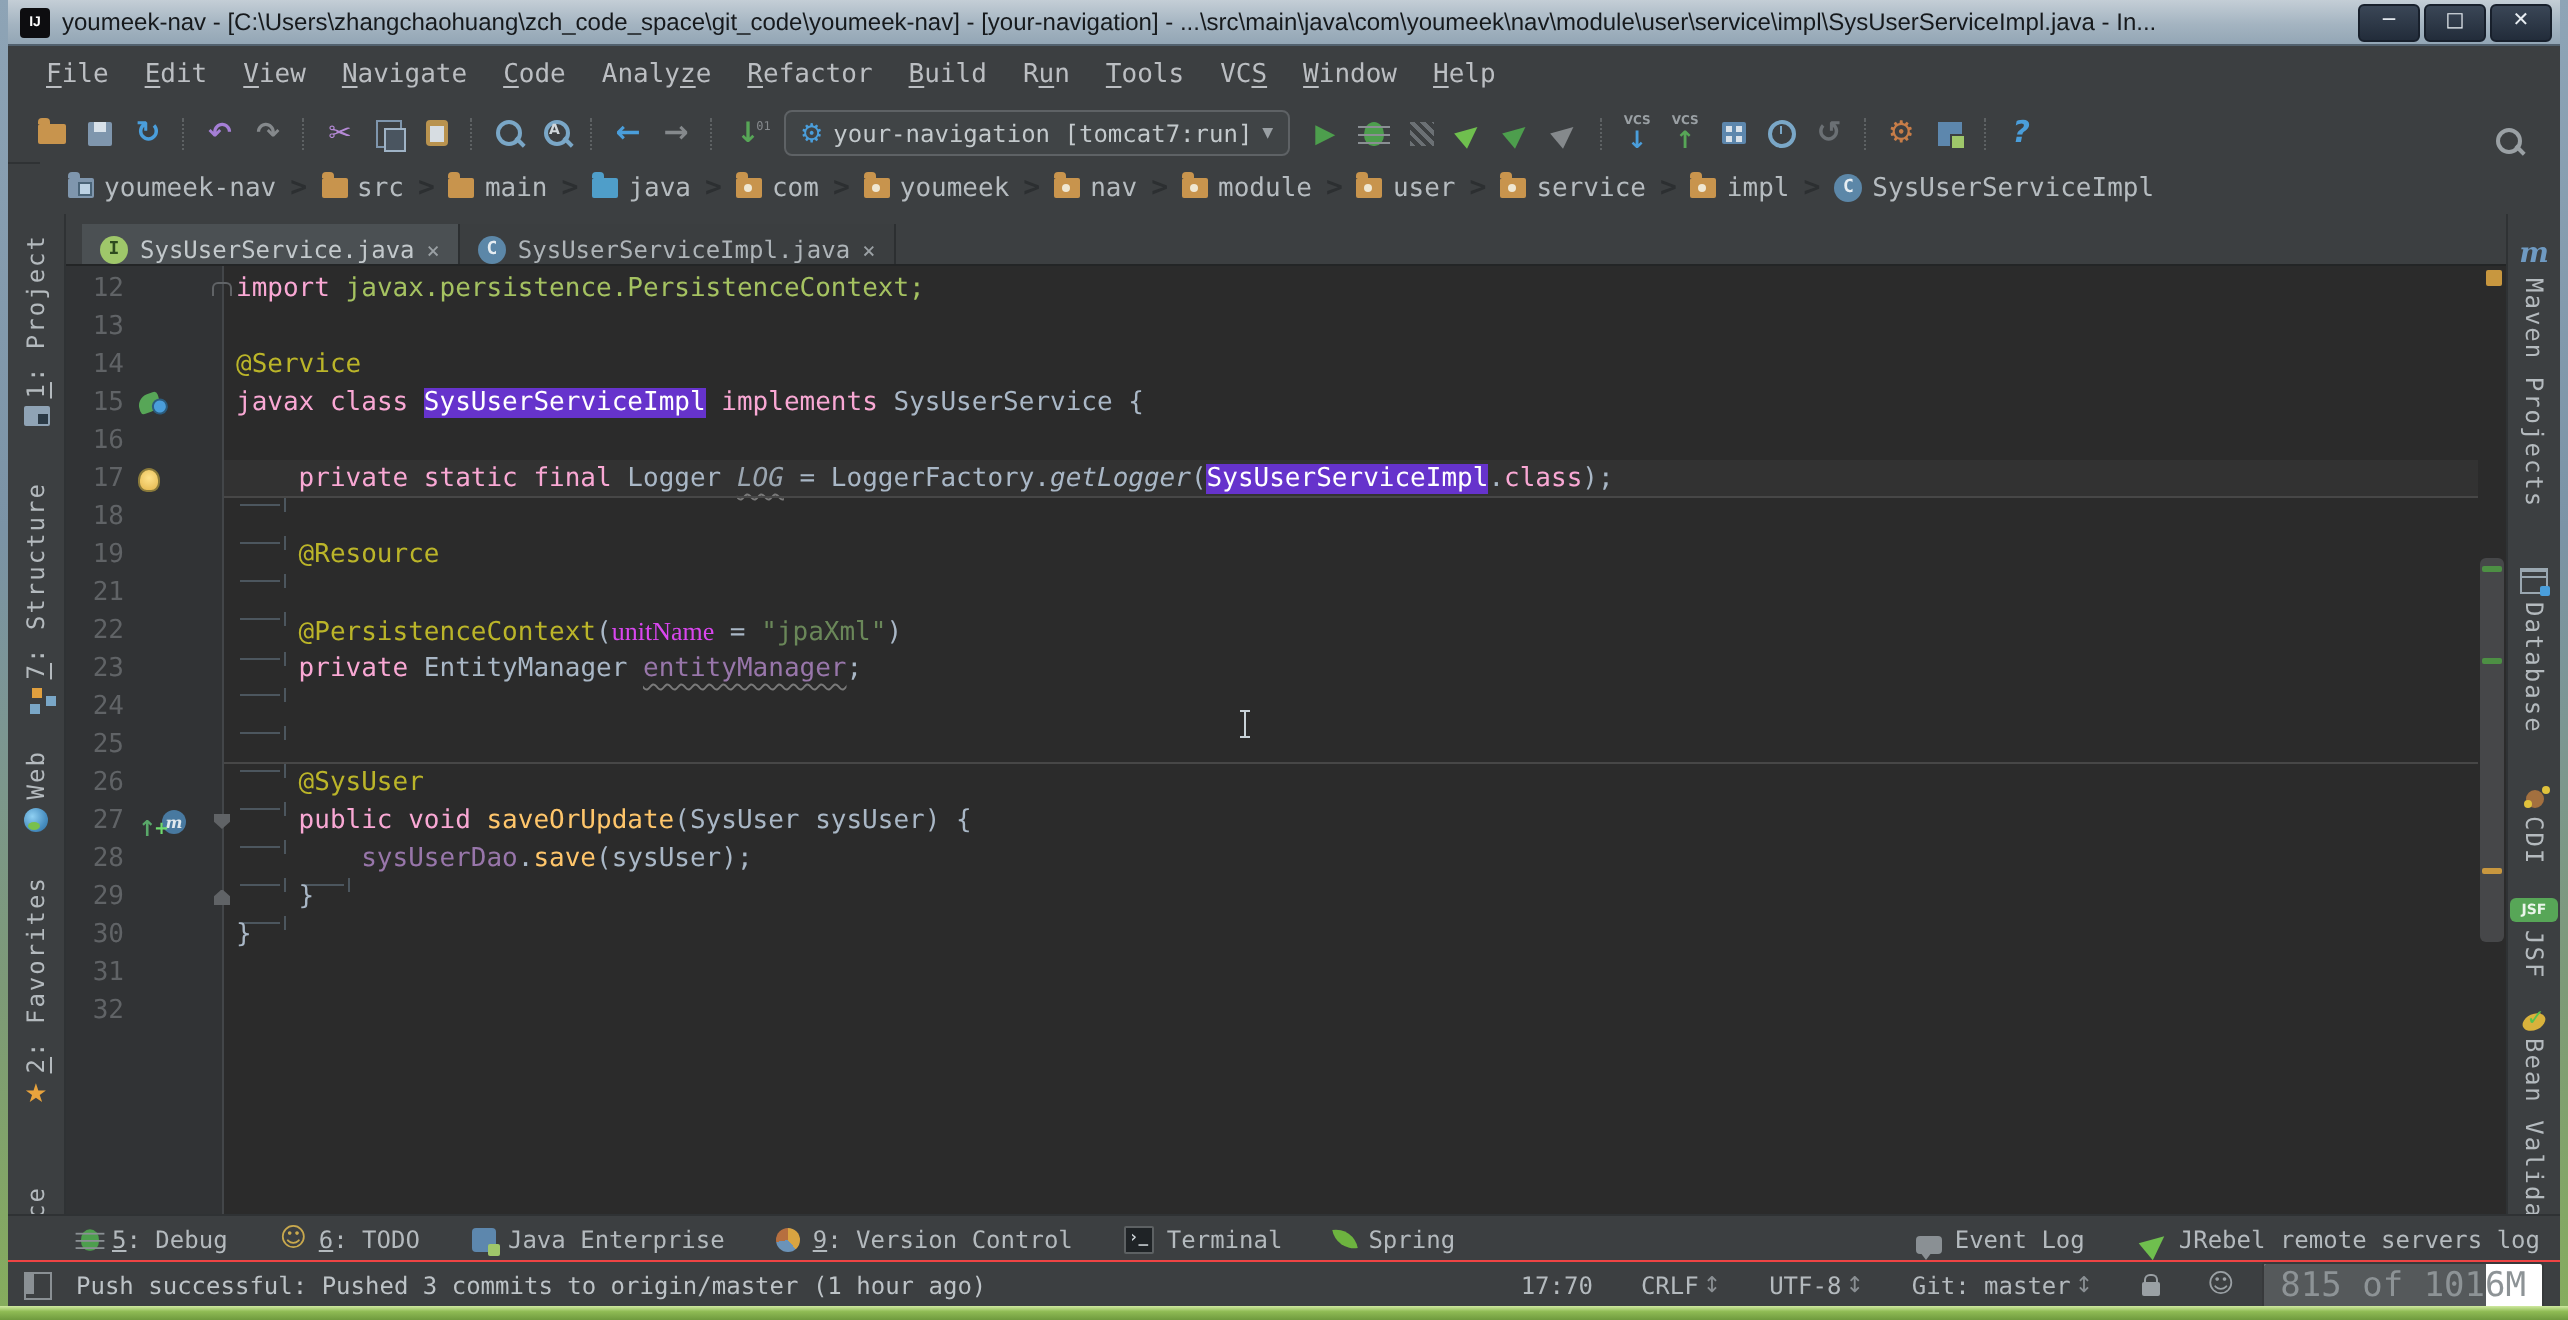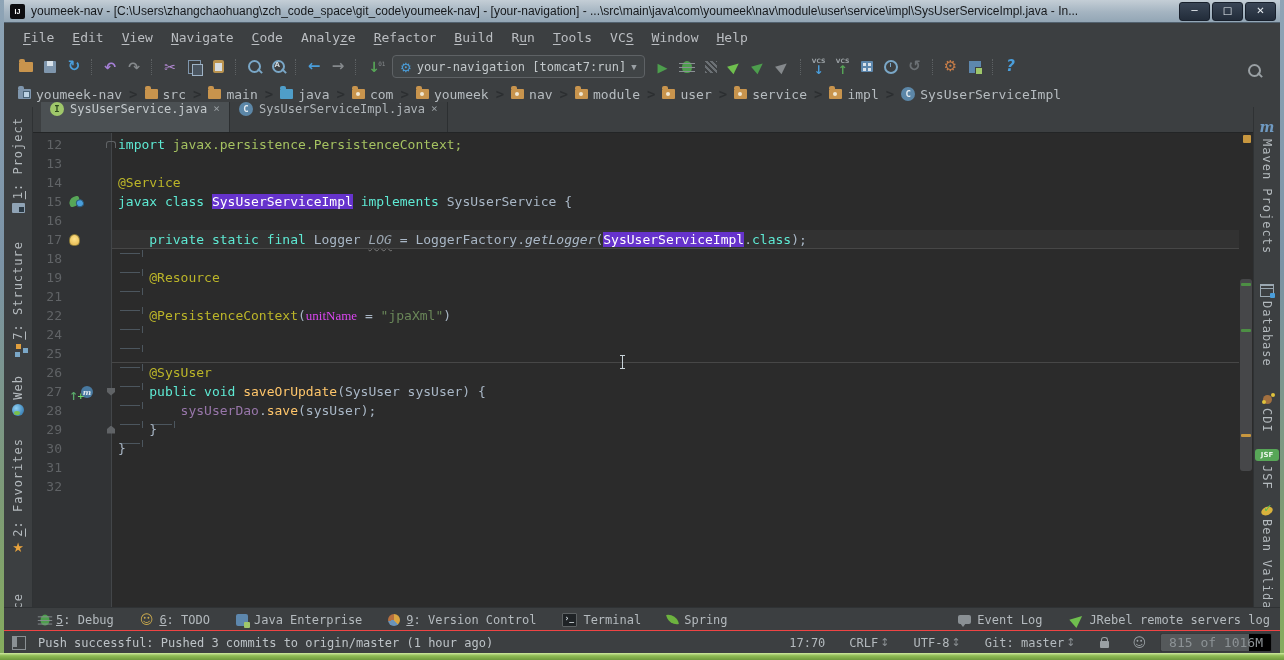--- a/index.html
+++ b/index.html
@@ -72,21 +72,21 @@
   .ic-project-structure{width:12px;height:12px;position:relative;background:#5d87ad;}
   .ic-project-structure::before{content:"";position:absolute;right:-2px;bottom:-2px;width:6px;height:6px;background:#9fc76a;border:1px solid #3c3f41;}
   .ic-help::before{content:"?";color:#4a9edb;font-weight:bold;font-size:15px;}
   .ic-gear::before{content:"⚙";color:#4a9edb;font-size:13px;}
   #run-combo{display:flex;align-items:center;gap:5px;height:21px;margin:0 6px;padding:0 7px;
     border:1px solid #5e6265;border-radius:4px;background:#404446;cursor:pointer;flex:none;}
   #run-combo .lbl{font-size:12px;color:#c3c9cc;white-space:nowrap;}
   #run-combo .caret{color:#9aa0a4;font-size:9px;}
   #toolbar-search{position:absolute;right:14px;top:7px;}
   
-  #navbar{position:absolute;left:4px;right:4px;top:81px;height:26px;background:#3c3f41;
+  #navbar{position:absolute;left:20px;right:4px;top:81px;height:26px;background:#3c3f41;
     border-bottom:1px solid #282b2d;display:flex;align-items:center;padding-left:14px;font-size:13px;}
   .crumb{display:flex;align-items:center;gap:5px;cursor:pointer;color:#b6bcc0;white-space:nowrap;}
   .bc-sep{color:#2c2f31;font-weight:bold;font-size:14px;margin:0 7px;}
   .ci{position:relative;display:inline-block;}
   .ci-folder,.ci-package,.ci-project,.ci-source{width:13px;height:10px;background:#c8944d;border-radius:1px;}
   .ci-folder::before,.ci-package::before,.ci-project::before,.ci-source::before{content:"";position:absolute;top:-3px;left:0;width:6px;height:3px;background:inherit;border-radius:2px 2px 0 0;}
   .ci-source{background:#4f9ec9;}
   .ci-project{background:#7f96ad;}
   .ci-project::after{content:"";position:absolute;right:1px;bottom:1px;width:5px;height:5px;background:#bcd2e4;border:1px solid #4a6478;}
   .ci-package::after{content:"";position:absolute;left:4px;top:3px;width:4px;height:4px;border-radius:50%;background:#efe7d3;}
@@ -113,21 +113,21 @@
   .si-database::after{content:"";position:absolute;right:-2px;bottom:-2px;width:5px;height:5px;background:#4a9edb;border-radius:1px;}
   .si-cdi{width:9px;height:9px;border-radius:50%;background:#a3703f;}
   .si-cdi::after{content:"";position:absolute;right:-3px;top:-2px;width:4px;height:4px;border-radius:50%;background:#e0c23c;box-shadow:-9px 7px 0 #e0c23c;}
   .si-jsf{width:24px;height:12px;border-radius:3px;background:#57a657;}
   .si-jsf::before{content:"JSF";position:absolute;left:0;right:0;text-align:center;font:bold 7px/12px "DejaVu Sans",sans-serif;color:#eaf5ea;}
   .si-beanval{width:12px;height:8px;border-radius:50%;background:#d9b23c;transform:rotate(-25deg);}
   .si-beanval::after{content:"✓";position:absolute;left:3px;top:-4px;font:bold 11px "DejaVu Sans",sans-serif;color:#57c14f;transform:rotate(25deg);}
   
   #editor-col{flex:1;display:flex;flex-direction:column;min-width:0;}
   #tabbar{height:25px;background:#3c3f41;border-bottom:1px solid #232526;display:flex;align-items:flex-end;padding-left:8px;}
-  .tab{height:30px;display:flex;align-items:flex-start;gap:6px;padding:0 9px;border-right:1px solid #2c2f31;cursor:pointer;font-size:12px;color:#c3c9cc;}
+  .tab{height:20px;display:flex;align-items:flex-end;gap:6px;padding:0 9px;border-right:1px solid #2c2f31;cursor:pointer;font-size:12px;color:#c3c9cc;}
   .tab.inactive{background:#4b5053;}
   .tab.active{background:#3b3e40;color:#aeb4b8;}
   .ti{width:14px;height:14px;border-radius:50%;position:relative;flex:none;}
   .ti::before{position:absolute;left:0;right:0;text-align:center;font:bold 9px/14px "DejaVu Sans Mono",monospace;}
   .ti-interface{background:#9fc76a;}.ti-interface::before{content:"I";color:#2d4a1e;}
   .ti-class{background:#5c87a8;}.ti-class::before{content:"C";color:#e6edf2;}
   .tab-close{color:#9aa0a4;font-size:11px;cursor:pointer;}
   #editor{position:relative;flex:1;background:#2b2b2b;overflow:hidden;}
   #gutter-bg{position:absolute;left:0;top:0;bottom:0;width:78px;background:#313335;border-right:1px solid #434649;}
   #lines{position:absolute;left:0;right:14px;top:2px;}
@@ -136,21 +136,21 @@
   .lnum{width:29px;text-align:right;padding-right:5px;color:#606366;flex:none;}
   .gicons{width:34px;flex:none;display:flex;align-items:center;gap:2px;padding-left:2px;}
   .fold{width:16px;flex:none;display:flex;align-items:center;justify-content:center;}
   .fm{width:8px;height:8px;cursor:pointer;}
   .fm-collapse{height:6px;border:1px solid #606366;border-bottom:none;border-radius:3px 3px 0 0;}
   .fm-open{background:#606366;clip-path:polygon(0 0,100% 0,100% 55%,50% 100%,0 55%);}
   .fm-close{background:#606366;clip-path:polygon(0 45%,50% 0,100% 45%,100% 100%,0 100%);}
   .code{flex:1;padding-left:6px;white-space:pre;color:#a9b7c6;}
   .row.caret .code{background:#323232;}
   .row.sep-after::after{content:"";position:absolute;left:79px;right:0;bottom:0;height:1px;background:#474747;}
-  .tk-kw{color:#5eead4;}
+  .tk-kw{color:#f9a8d4;}
   .tk-ann{color:#bbb529;}
   .tk-attr{color:#d946ef;font-family:Liberation Serif, serif;}
   .tk-str{color:#6a8759;}
   .tk-imp{color:#a5c261;}
   .tk-txt{color:#a9b7c6;}
   .tk-field{color:#9876aa;}
   .tk-fieldw{color:#9876aa;text-decoration:underline wavy #7a7a7a 1px;text-underline-offset:3px;}
   .tk-unused{color:#9aa5b0;font-style:italic;text-decoration:underline wavy #7a7a7a 1px;text-underline-offset:3px;}
   .tk-ital{color:#a9b7c6;font-style:italic;}
   .tk-meth{color:#ffc66b;}
@@ -171,21 +171,21 @@
   .gi-jm::before{content:"m";position:absolute;left:0;right:0;text-align:center;font:italic bold 8px/12px "DejaVu Serif",serif;color:#dfe8ee;}
   .gi-jm::after{content:"+";position:absolute;left:-4px;bottom:-3px;color:#6fdb6f;font:bold 9px "DejaVu Sans",sans-serif;}
   
   #error-stripe{position:absolute;right:0;top:0;bottom:0;width:14px;background:#2b2b2b;}
   .stripe-mark{position:absolute;right:2px;border-radius:1px;}
   #scroll-thumb{position:absolute;right:1px;width:12px;background:rgba(170,175,180,.22);border-radius:3px;cursor:pointer;}
   
   #bottombar{position:absolute;left:4px;right:4px;top:607px;height:23px;background:#3c3f41;border-top:1px solid #2f3234;display:flex;align-items:center;padding:0 10px 0 36px;font-size:12px;}
   .bb-item{display:flex;align-items:center;gap:6px;margin-right:26px;cursor:pointer;color:#b4babe;white-space:nowrap;}
   .bb-right{margin-left:auto;display:flex;}
-  .bb-right .bb-item{margin-right:0;margin-left:30px;}
+  .bb-right .bb-item{margin-right:0;margin-left:30px;align-items:flex-end;}
   .bi{position:relative;display:inline-block;flex:none;}
   .bi-debug{transform:scale(.9);}
   .bi-todo::before{content:"☺";color:#c9a94e;font-size:13px;font-family:"DejaVu Sans",sans-serif;}
   .bi-jee{width:12px;height:12px;background:#5d87ad;border-radius:2px;}
   .bi-jee::after{content:"";position:absolute;right:-2px;bottom:-2px;width:6px;height:6px;background:#9fc76a;border-radius:1px;}
   .bi-vcs{width:12px;height:12px;border-radius:50%;background:conic-gradient(#d9a441 0 140deg,#6b93b8 140deg 260deg,#b66f3f 260deg 360deg);}
   .bi-terminal{width:13px;height:12px;background:#1f2326;border:1px solid #5d6163;border-radius:1px;}
   .bi-terminal::before{content:"›_";position:absolute;left:1px;top:-1px;font:bold 8px/12px "DejaVu Sans Mono",monospace;color:#cfd6da;}
   .bi-spring{width:11px;height:11px;background:#6db33f;border-radius:0 100% 0 100%;transform:rotate(-10deg);}
   .bi-event-log{width:13px;height:9px;background:#8a9094;border-radius:2px;}
@@ -194,21 +194,21 @@
   
   #statusbar{position:absolute;left:4px;right:4px;top:630px;height:23px;background:#3c3f41;border-top:1px solid #ef4444;display:flex;align-items:center;padding:0 8px;font-size:12px;color:#b4babe;}
   #tw-toggle{width:12px;height:12px;border:1px solid #8a9094;margin-right:12px;position:relative;cursor:pointer;flex:none;}
   #tw-toggle::before{content:"";position:absolute;left:0;top:0;width:4px;height:10px;background:#8a9094;}
   #status-message{flex:1;white-space:nowrap;overflow:hidden;color:#bdc3c7;}
   .sb-item{margin-left:24px;display:flex;align-items:center;gap:2px;cursor:pointer;white-space:nowrap;}
   .updown{color:#8a8f93;font-size:11px;font-family:"DejaVu Sans",sans-serif;}
   .sb-lock{width:9px;height:7px;background:#9aa0a4;border-radius:1px;position:relative;margin-top:4px;}
   .sb-lock::before{content:"";position:absolute;left:1px;top:-4px;width:5px;height:4px;border:1.5px solid #9aa0a4;border-bottom:none;border-radius:3px 3px 0 0;}
   .sb-hector{color:#9aa0a4;font-size:13px;font-family:"DejaVu Sans",sans-serif;}
-  #memory{margin-left:14px;background:#000000;border:1px solid #37393b;border-radius:2px;padding:1px 8px;font-size:13px;color:#8d9396;position:relative;overflow:hidden;cursor:pointer;}
+  #memory{margin-left:14px;background:#ffffff;border:1px solid #37393b;border-radius:2px;padding:1px 8px;font-size:17px;color:#8d9396;position:relative;overflow:hidden;cursor:pointer;}
   #memory .fill{position:absolute;left:0;top:0;bottom:0;width:80%;background:#55595b;z-index:0;}
   #memory .txt{position:relative;z-index:1;}
   #bottom-edge{position:absolute;left:0;right:0;bottom:0;height:7px;
     background:linear-gradient(#cfe9a0,#8fbb54 40%,#6f9a3e);z-index:60;}
   
   #ibeam{position:absolute;left:622px;top:355px;width:1px;height:14px;background:#c8d2d8;z-index:30;}
   #ibeam::before,#ibeam::after{content:"";position:absolute;left:-2px;width:5px;height:1px;background:#c8d2d8;}
   #ibeam::before{top:0;}#ibeam::after{bottom:0;}
 </style>
 </head>
@@ -523,20 +523,28 @@
             <div class="row">
               <div class="gut">
                 <div class="lnum">22</div>
                 <div class="gicons"></div>
                 <div class="fold"></div>
               </div>
               <div class="code"><span class="tk-ws"></span><span class="tk-ann">@PersistenceContext</span><span class="tk-txt">(</span><span class="tk-attr">unitName</span><span class="tk-txt"> = </span><span class="tk-str">"jpaXml"</span><span class="tk-txt">)</span></div>
             </div>
             <div class="row">
               <div class="gut">
+                <div class="lnum">23</div>
+                <div class="gicons"></div>
+                <div class="fold"></div>
+              </div>
+              <div class="code"><span class="tk-ws"></span><span class="tk-kw">private </span><span class="tk-txt">EntityManager </span><span class="tk-fieldw">entityManager</span><span class="tk-txt">;</span></div>
+            </div>
+            <div class="row">
+              <div class="gut">
                 <div class="lnum">24</div>
                 <div class="gicons"></div>
                 <div class="fold"></div>
               </div>
               <div class="code"><span class="tk-ws"></span></div>
             </div>
             <div class="row sep-after">
               <div class="gut">
                 <div class="lnum">25</div>
                 <div class="gicons"></div>

